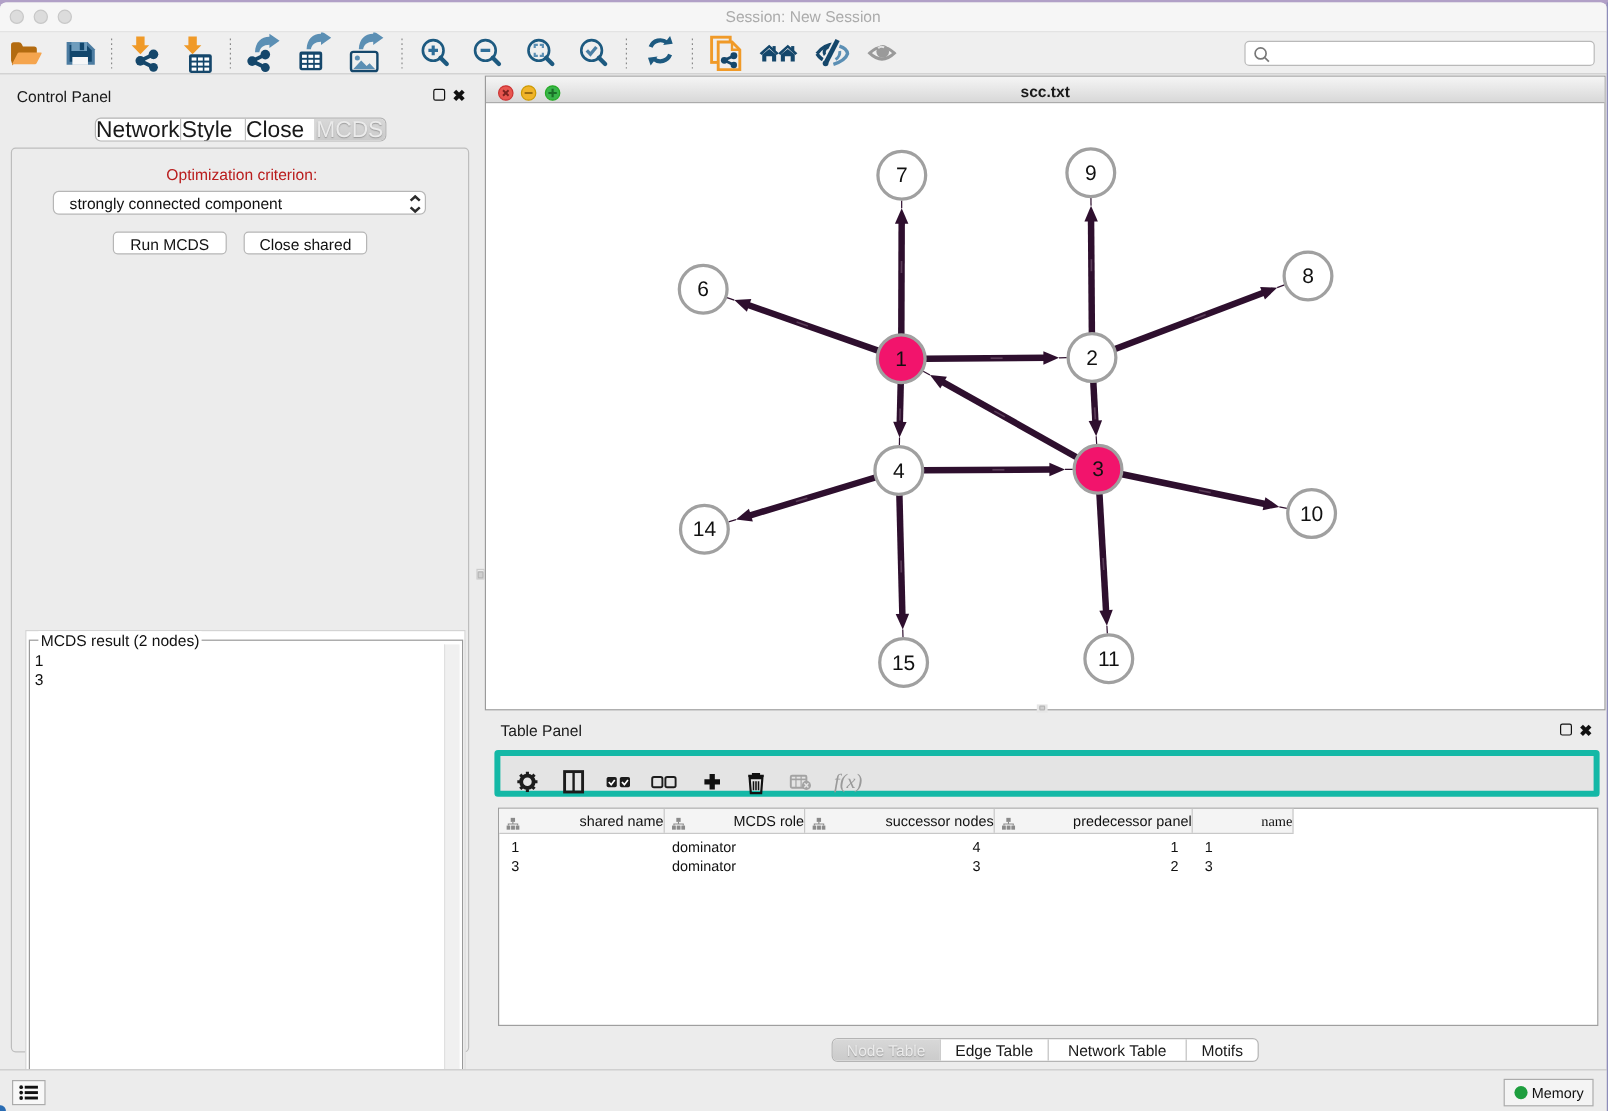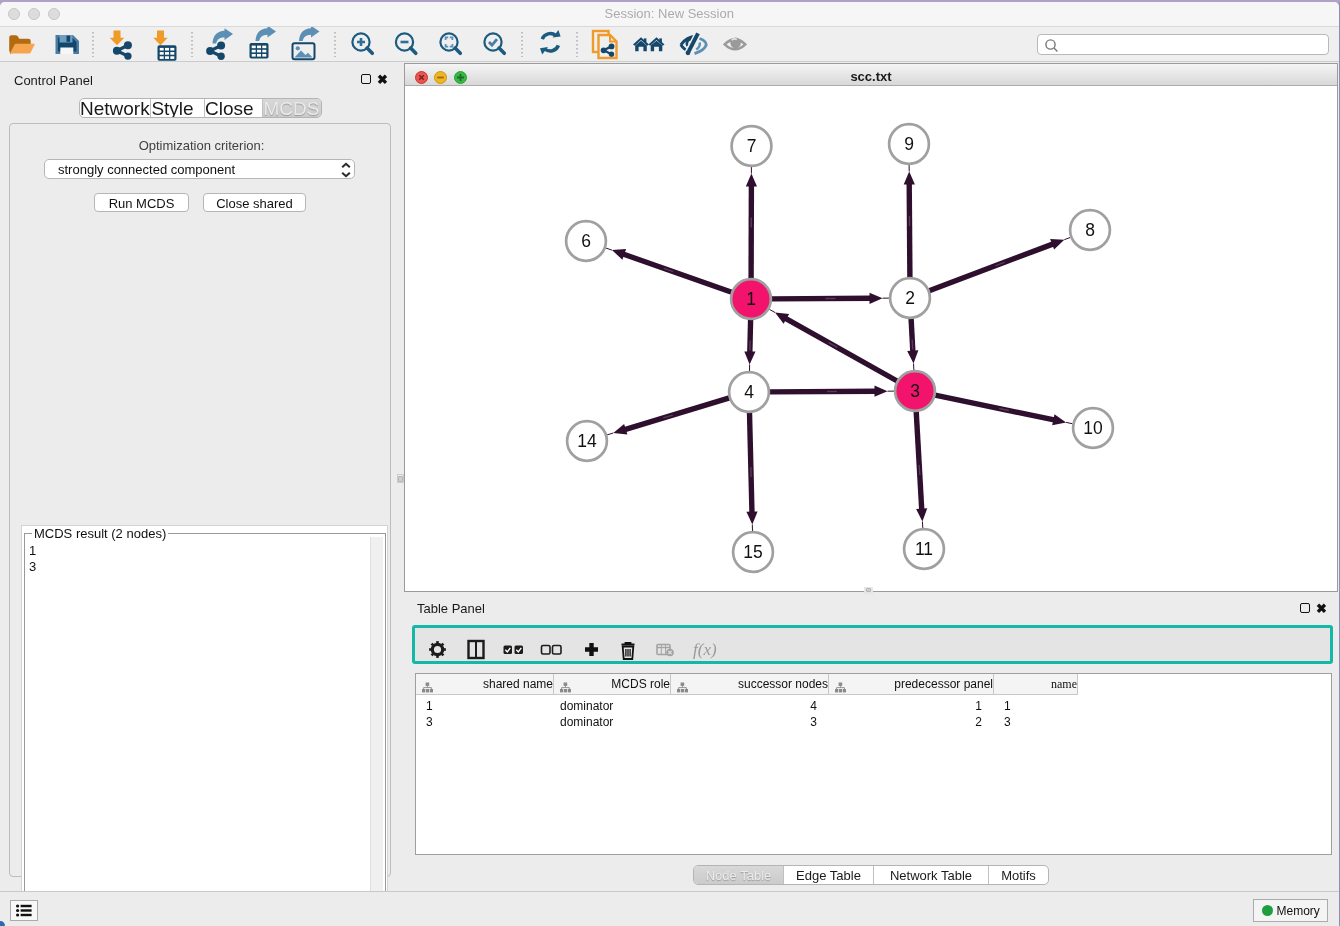--- a/index.html
+++ b/index.html
@@ -13,36 +13,36 @@
 
 #toolbar { position:absolute; left:0; top:25px; width:100%; height:35px; background:#efefef; border-bottom:1px solid #cccccc; }
 #searchbox { position:absolute; left:1037px; top:7px; width:292px; height:21px; background:#fff; border:1px solid #b9b9b9; border-radius:4px; }
 
 #cp-title { position:absolute; left:14px; top:71px; font-size:13px; color:#1a1a1a; }
 .float-ico { position:absolute; width:10px; height:10px; border:1.5px solid #111; border-radius:2px; background:transparent; }
 .close-x { position:absolute; font-size:13px; font-weight:bold; color:#111; }
 #cp-tabs { position:absolute; left:79px; top:96px; width:243px; height:20px; border:1px solid #b4b4b4; border-radius:5px; background:#fff; display:flex; overflow:hidden; }
 #cp-tabs .tab { font-size:19px; color:#1a1a1a; text-align:left; line-height:19px; border-right:1px solid #c0c0c0; }
 #cp-content { position:absolute; left:9px; top:121px; width:382px; height:754px; border:1.5px solid #bdbdbd; border-radius:4px; background:#ececec; }
-#opt-label { position:absolute; left:0; top:136px; width:393px; text-align:center; font-size:13px; color:#404040;padding-left:10px; }
+#opt-label { position:absolute; left:0; top:136px; width:393px; text-align:center; font-size:13px; color:#b91c1c;padding-left:10px; }
 #combo { position:absolute; left:44px; top:157px; width:311px; height:20px; background:#fff; border:1px solid #b6b6b6; border-radius:5px; font-size:13px; color:#111; line-height:19px; padding-left:13px; }
 .btn { position:absolute; height:19px; background:#fff; border:1px solid #b6b6b6; border-radius:4px; font-size:13px; color:#111; text-align:center; line-height:19px; }
 
 #mcds-box { position:absolute; left:21px; top:490.5px; width:366.5px; height:378px; border:1px solid #d4d4d4; background:#fff;margin-top:32px; }
 #mcds-inner { position:absolute; left:2px; top:7px; width:362px; height:366px; border:1px solid #999; }
 #mcds-label { position:absolute; left:7px; top:-8px; font-size:13px; color:#111; background:#fff; padding:0 2px; }
 #mcds-scroll { position:absolute; right:4px; top:11px; width:13px; height:354px; background:#f0f0f0; border-left:1px solid #e0e0e0;}
 
 #netwin { position:absolute; left:404px; top:61px; width:934px; height:529px; border:1px solid #9b9b9b; background:#fff; }
 #nettitle { position:absolute; left:0; top:0; width:100%; height:22px; background:linear-gradient(#f5f5f5, #d8d8d8); border-bottom:1px solid #ababab; }
 #nettitle .t { position:absolute; top:5px; width:100%; text-align:center; font-size:13px; font-weight:bold; color:#1a1a1a; }
 .mac { position:absolute; top:7px; width:13px; height:13px; border-radius:50%; }
 
 #tp-title { position:absolute; left:417px; top:599px; font-size:13px; color:#1a1a1a; }
-#tp-toolbar { position:absolute; left:412px; top:623px; width:921px; height:39px; background:#e4e4e4; border:3px solid #14b8a6; border-radius:3px; }
+#tp-toolbar { position:absolute; left:412px; top:623px; width:921px; height:39px; background:#e4e4e4; border:5px solid #14b8a6; border-radius:3px; }
 #tbl { position:absolute; left:415px; top:670.5px; width:917px; height:182px; background:#fff; border:1px solid #9f9f9f; }
 #tbl-header { position:absolute; left:0; top:0; width:662px; height:21px; background:#f4f4f4; border-bottom:1px solid #c8c8c8; }
 .th { position:absolute; top:0; height:20px; border-right:1px solid #c8c8c8; font-size:12px; color:#111; text-align:right; line-height:20px; }
 .hicon { position:absolute; top:5px; }
 .cell { position:absolute; font-size:12px; color:#111; }
 #tp-tabs { position:absolute; left:693px; top:863px; width:356px; height:20px; border:1px solid #b4b4b4; border-radius:5px; background:#fff; display:flex; overflow:hidden; }
 #tp-tabs .tab { font-size:13px; color:#1a1a1a; text-align:center; line-height:19px; border-right:1px solid #c0c0c0; }
 
 #statusbar { position:absolute; left:0; top:888.5px; width:100%; height:35px; background:#ececec; border-top:1px solid #c9c9c9; }
 #memBtn { position:absolute; right:11px; top:7px; width:75px; height:23px; background:#f4f4f4; border:1px solid #ababab; font-size:12px; color:#111; }

